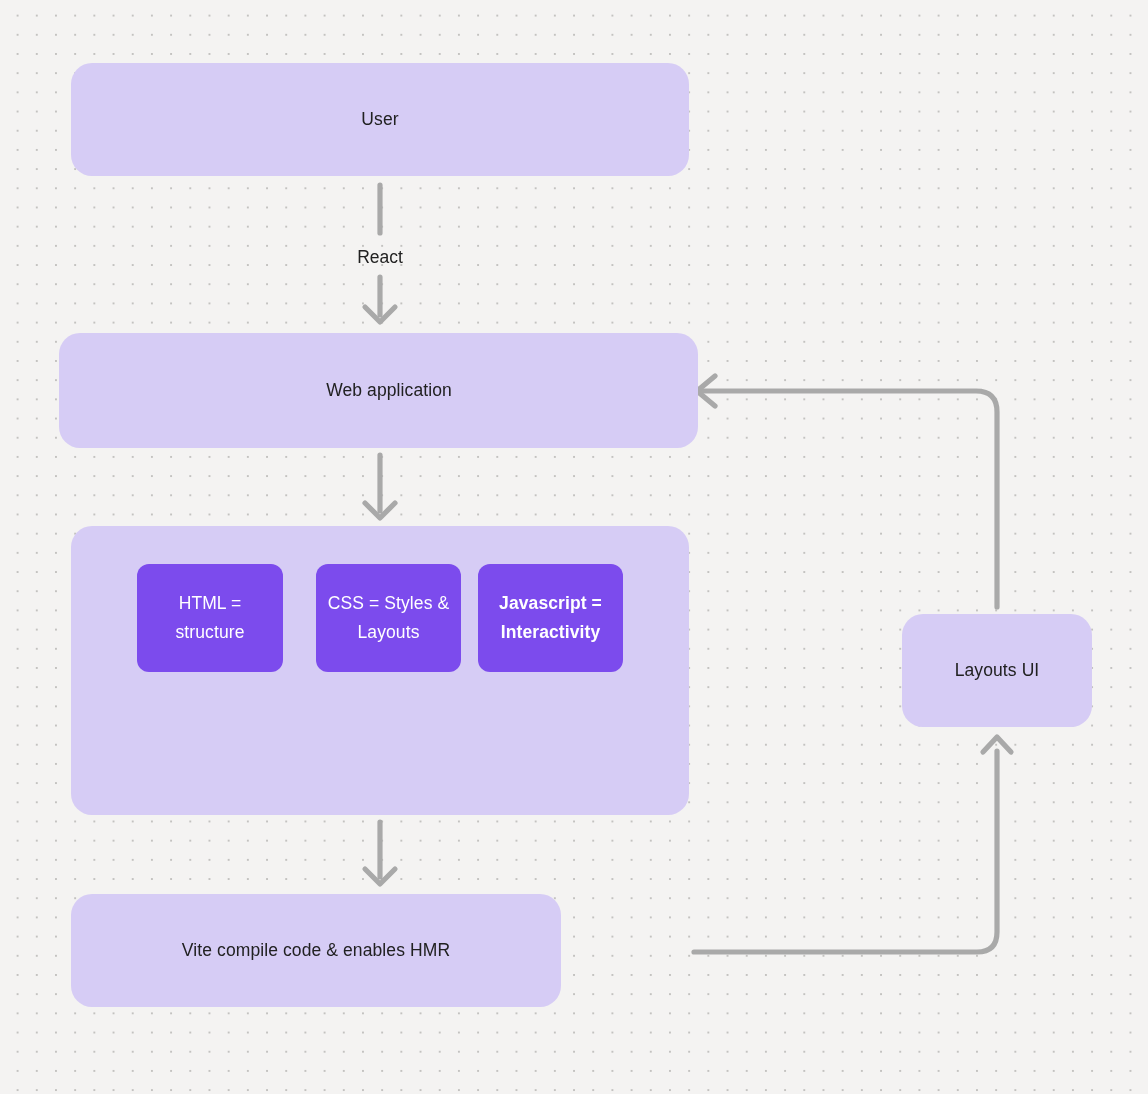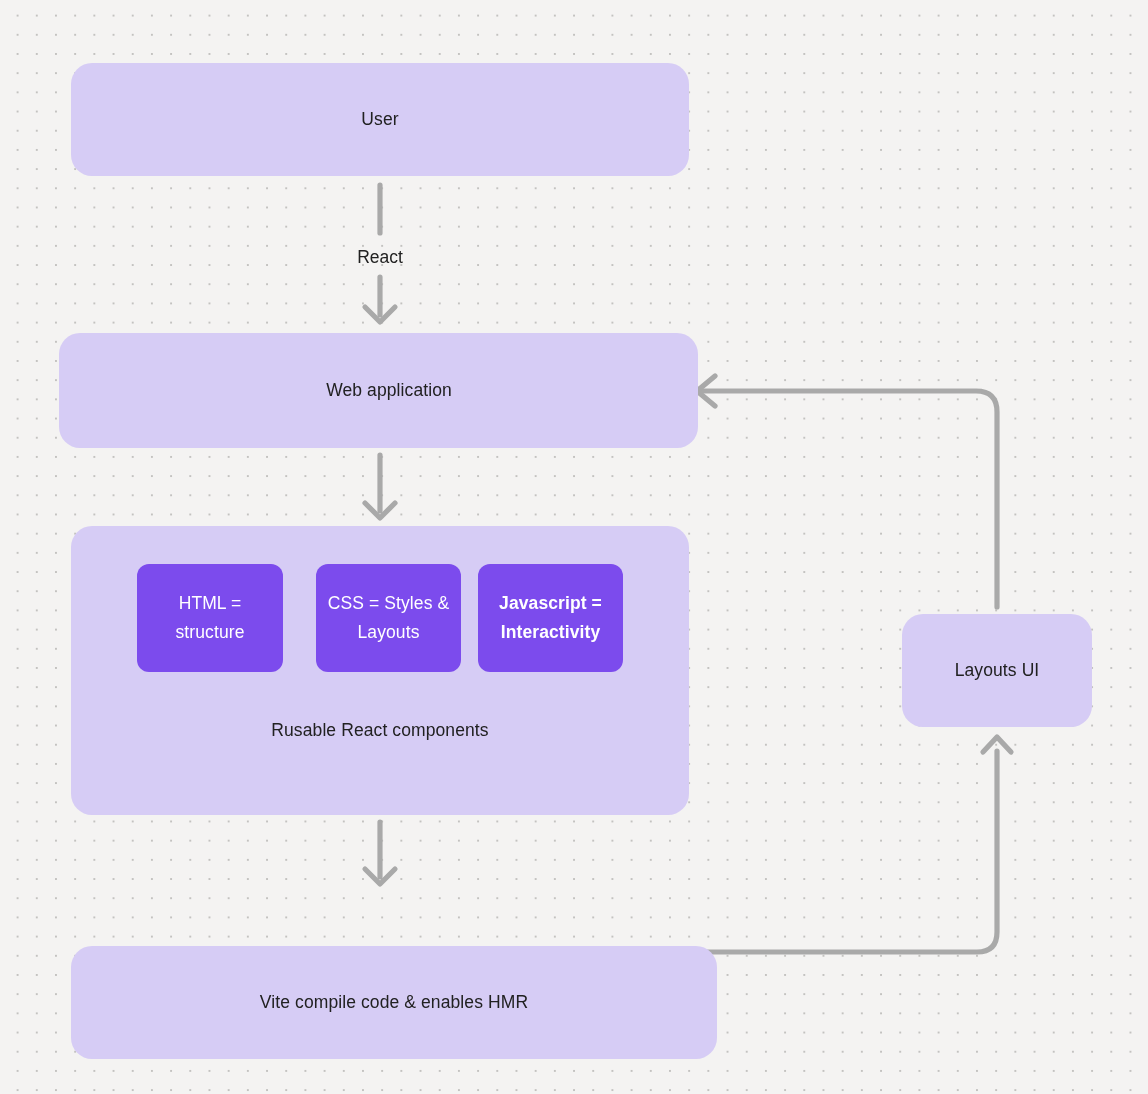--- a/index.html
+++ b/index.html
@@ -24,21 +24,21 @@
     display: flex;
     align-items: center;
     justify-content: center;
     color: var(--node_text, #212121);
     font-size: 17.5px;
     font-weight: 500;
     letter-spacing: 0.1px;
   }
   .node-user   { left: 71px;  top: 63px;  width: 618px; height: 113px; }
   .node-webapp { left: 59px;  top: 333px; width: 618px; height: 115px; padding-left: 21px; }
-  .node-vite   { left: 71px;  top: 946px; width: 646px; height: 113px; }
+  .node-vite   { left: 71px;  top: 894px; width: 490px; height: 113px; }
   .node-render { left: 902px; top: 614px; width: 190px; height: 113px; }
   .node-group  { left: 71px;  top: 526px; width: 618px; height: 289px; display: block; }
 
   .subnode {
     position: absolute;
     top: 38px;
     height: 108px;
     background: var(--accent_fill, #7c4bed);
     border-radius: 12px;
     display: flex;
@@ -143,21 +143,20 @@
   <div class="node node-group">
     <div class="subnode subnode-html">
       <span>HTML = structure</span>
     </div>
     <div class="subnode subnode-css">
       <span>CSS = Styles &amp; Layouts</span>
     </div>
     <div class="subnode subnode-js">
       <span>Javascript = Interactivity</span>
     </div>
-    <div class="group-caption">Rusable React components</div>
   </div>
 
   <div class="node node-vite">
     <span>Vite compile code &amp; enables HMR</span>
   </div>
 
   <div class="node node-render">
     <span>Layouts UI</span>
   </div>
 

